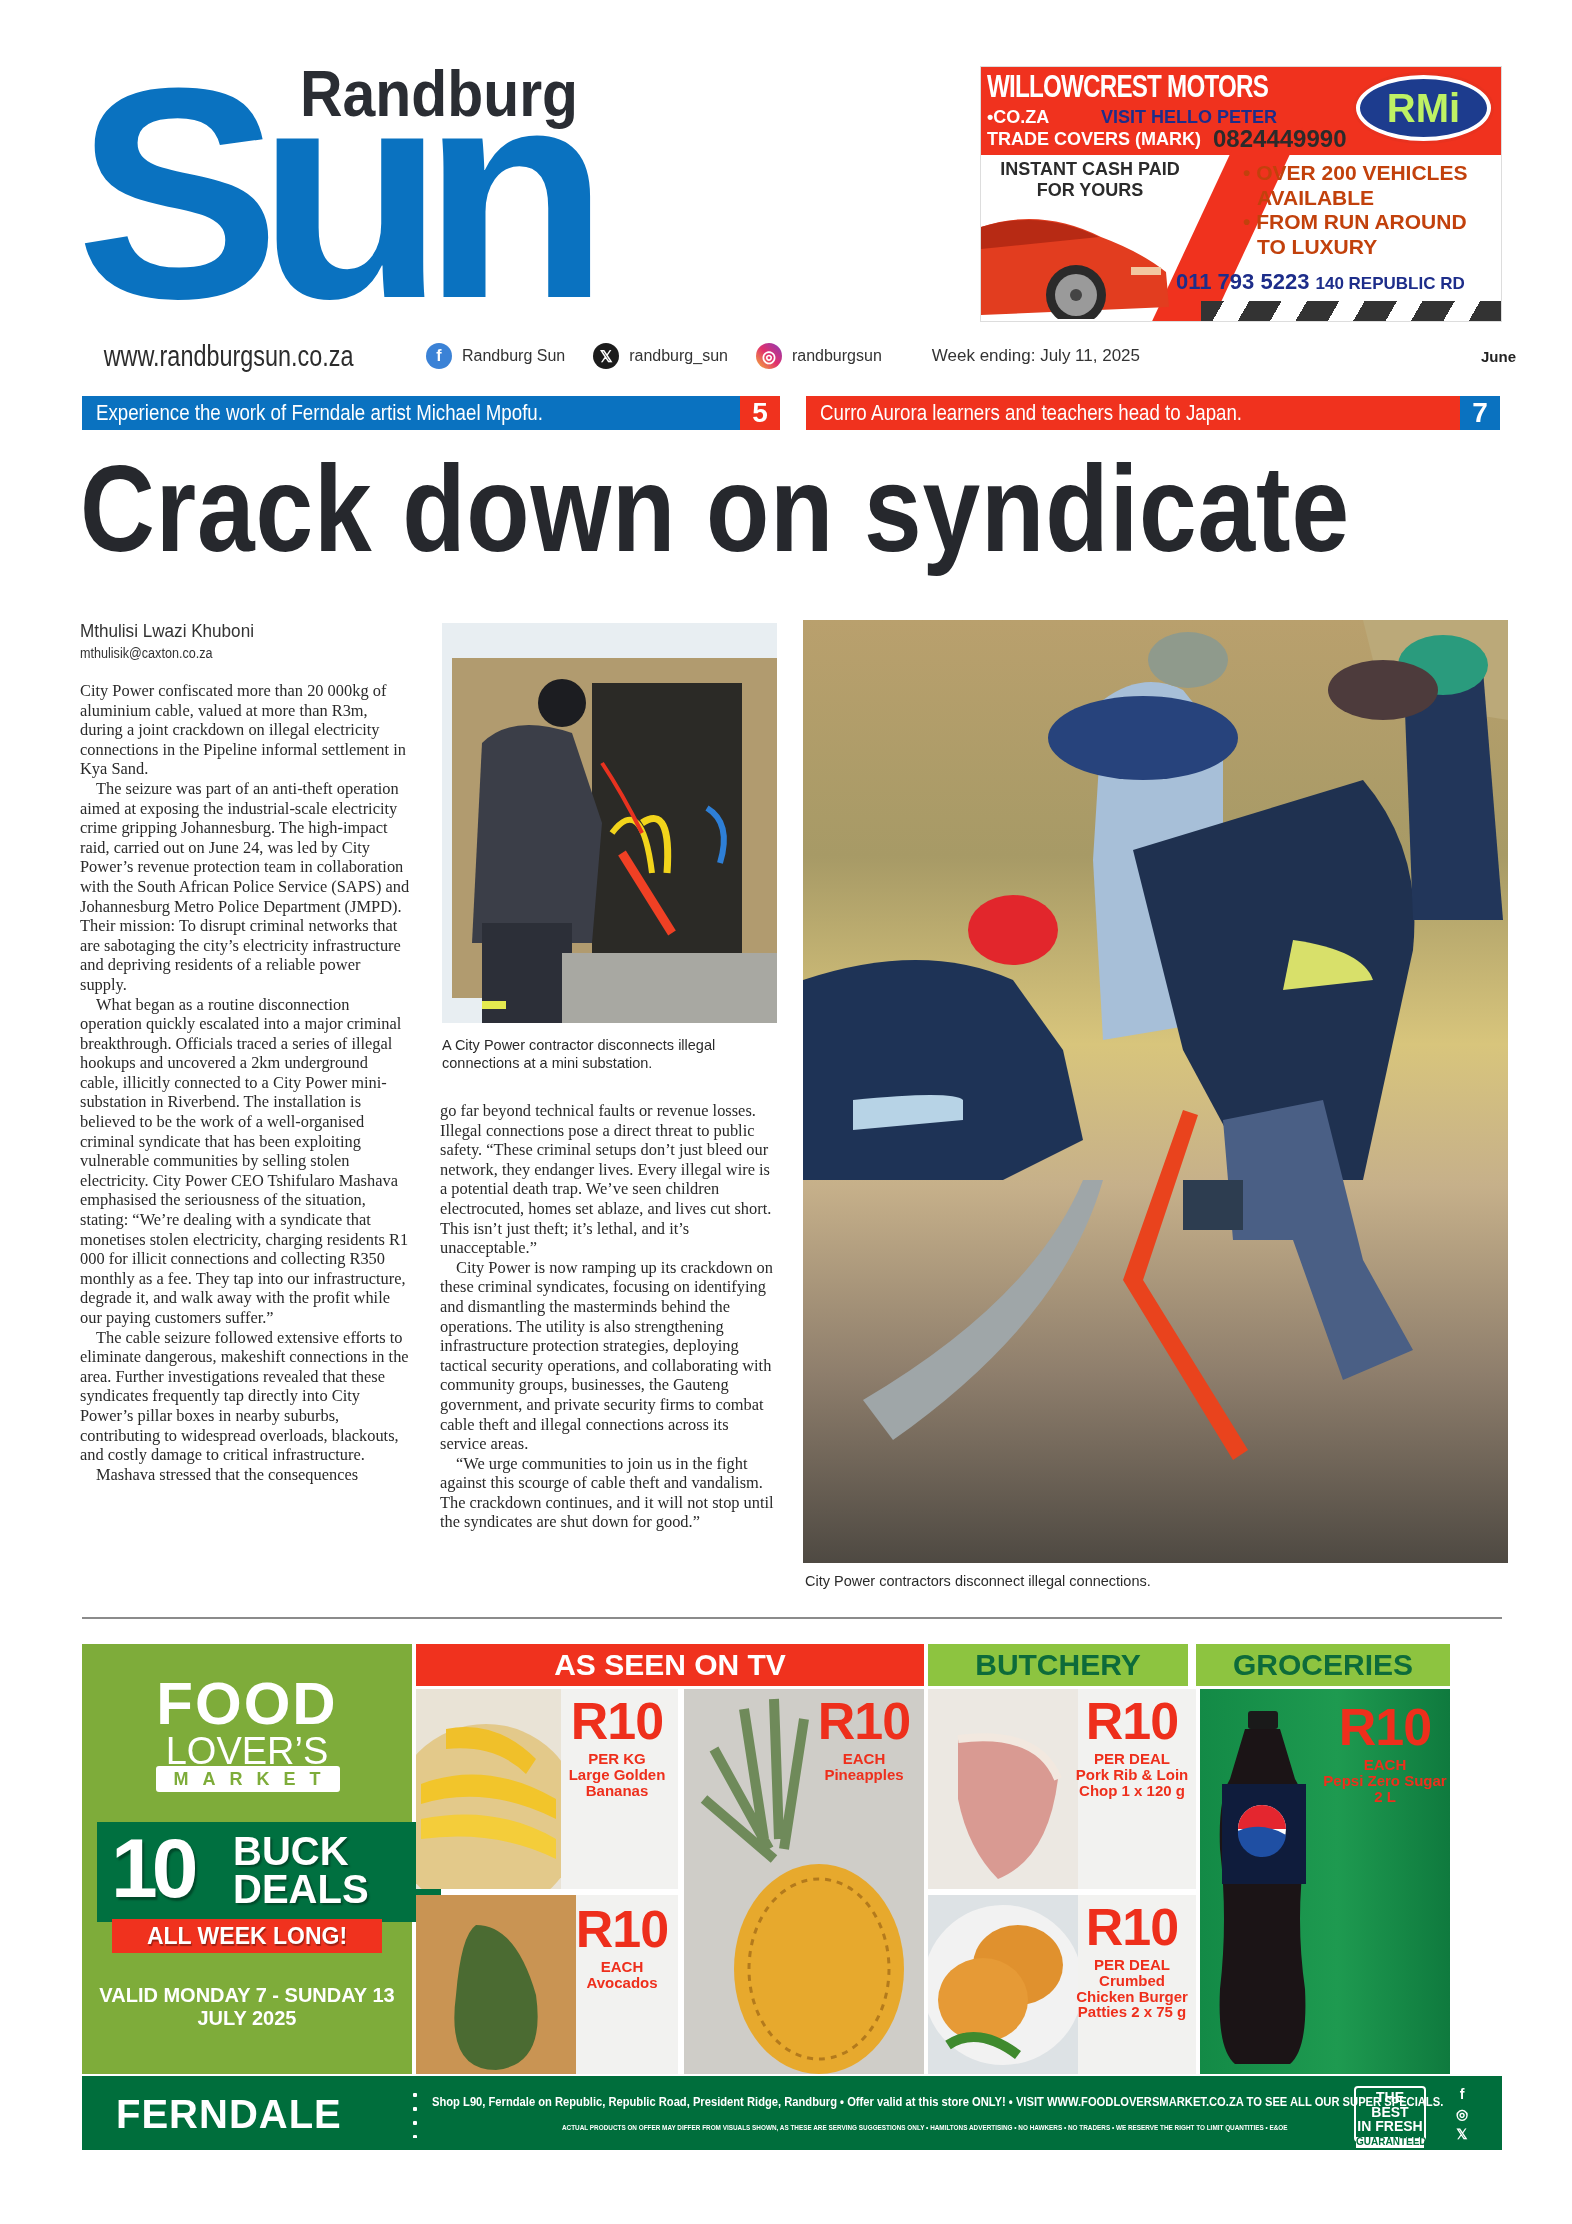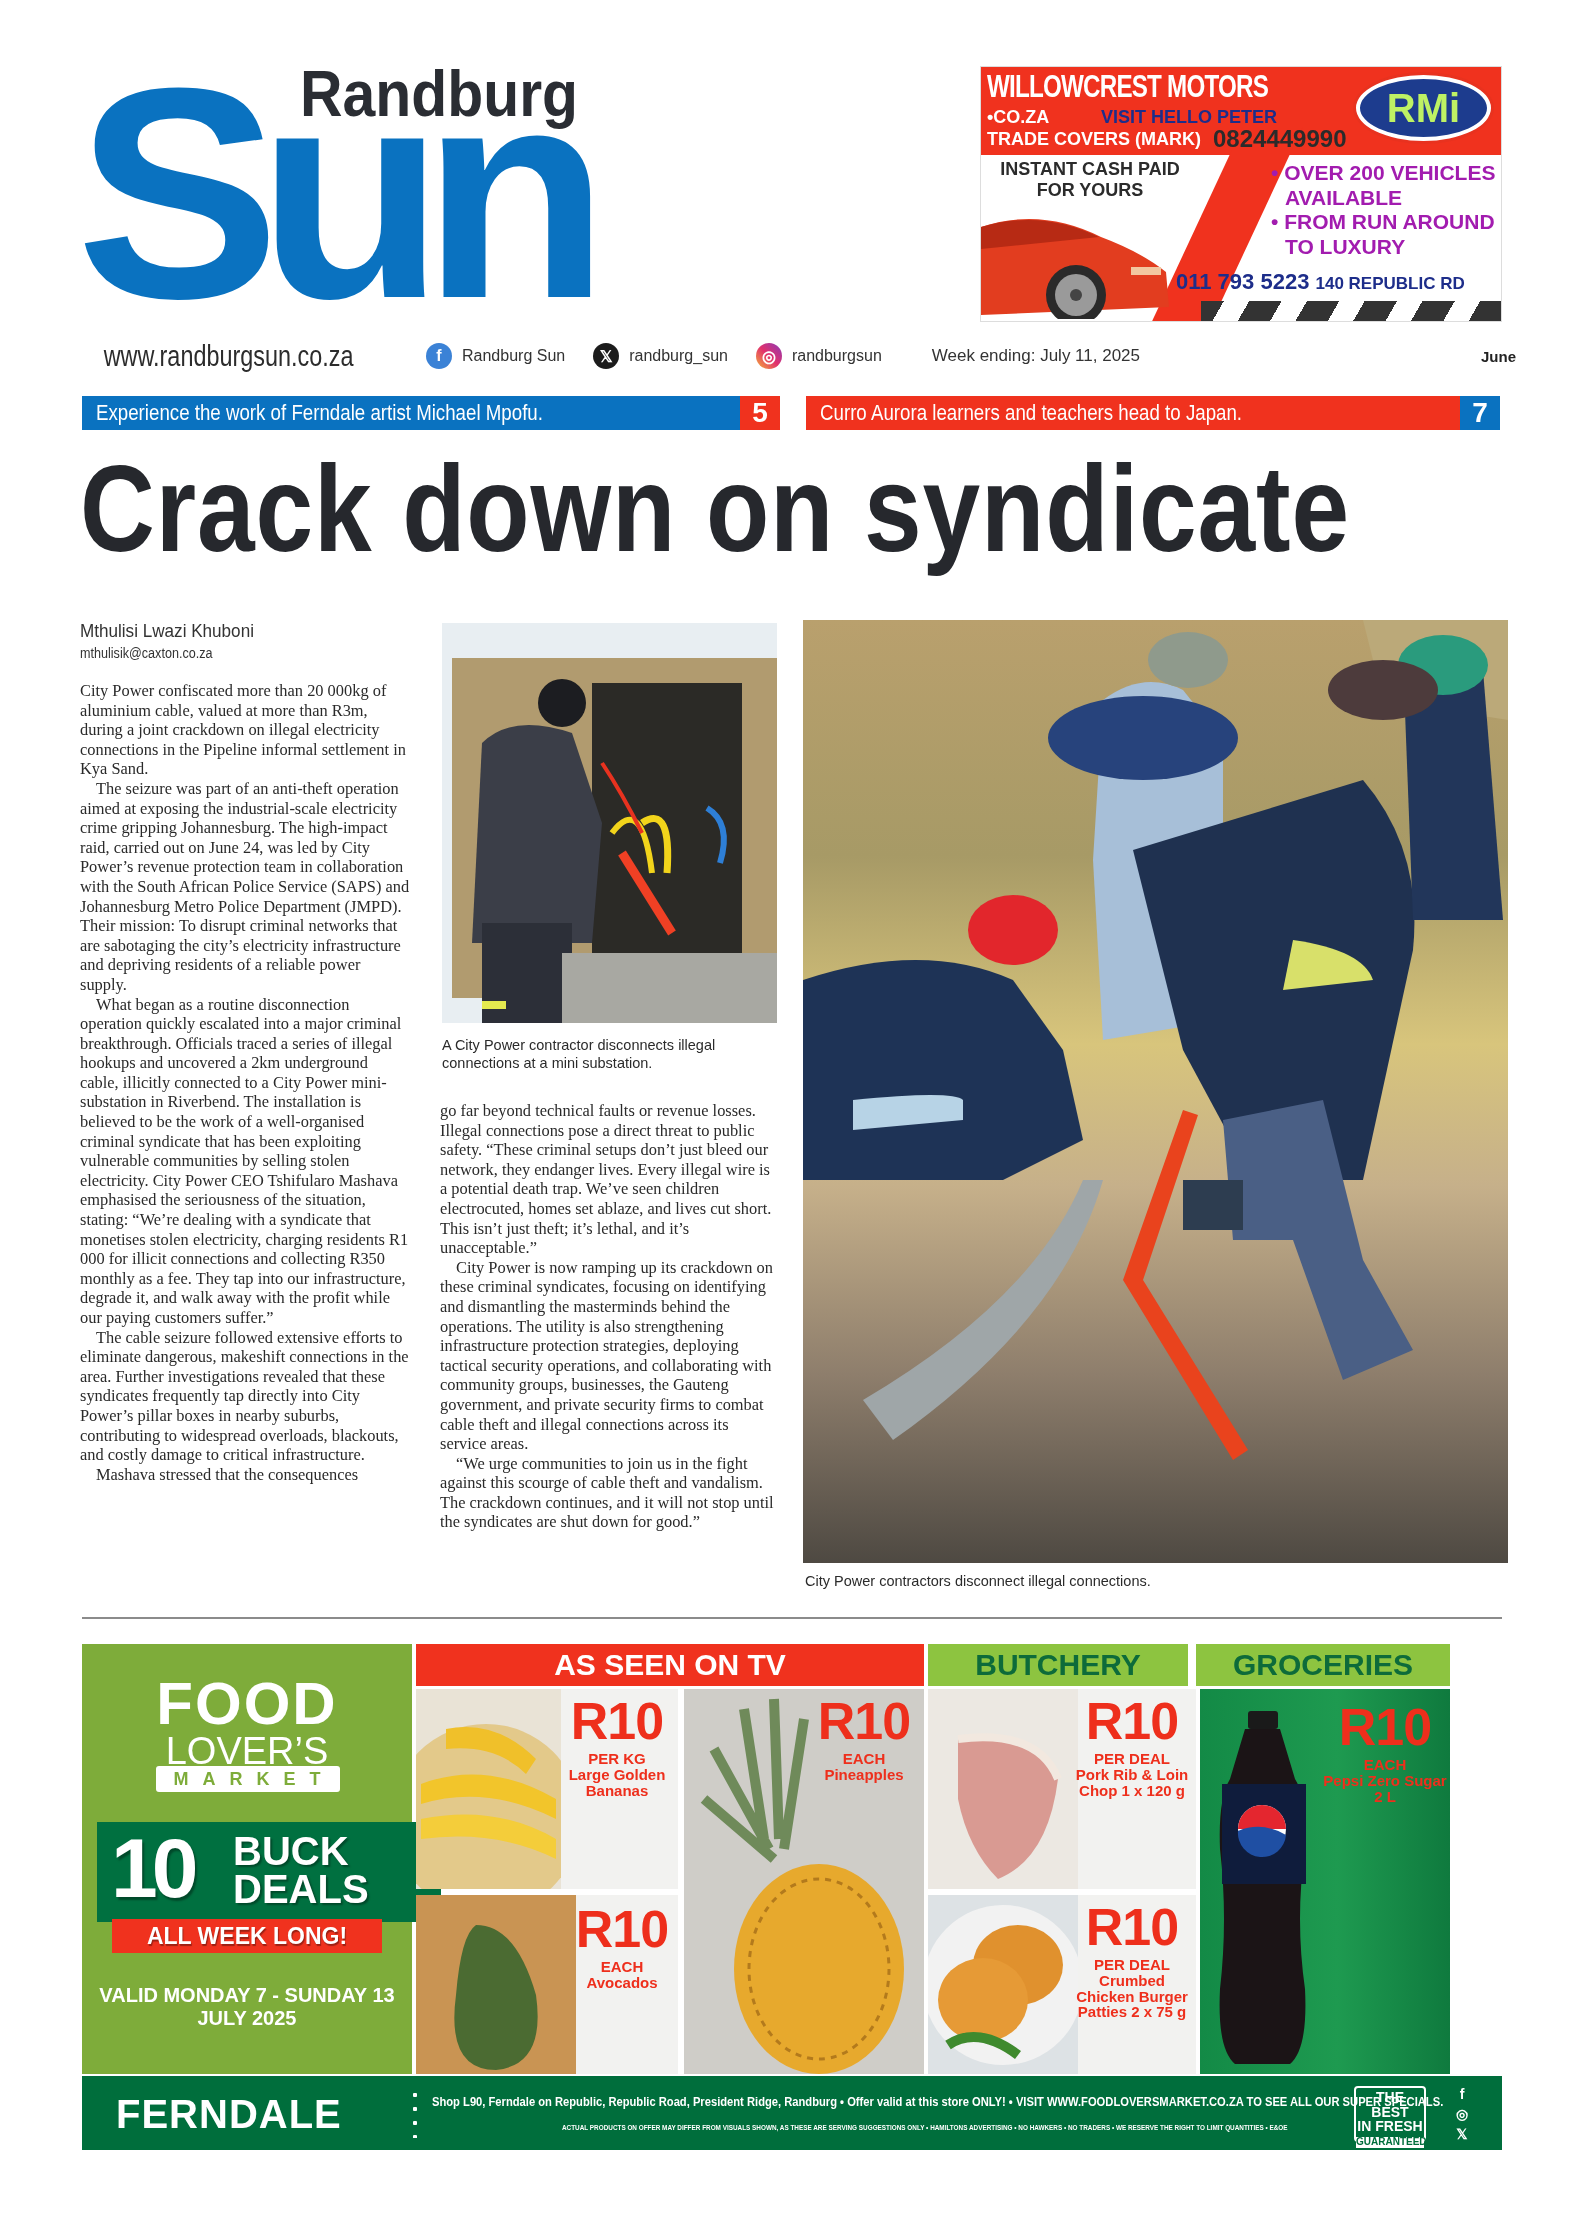--- a/index.html
+++ b/index.html
@@ -26,21 +26,21 @@
   .ad-motor .red-top { position: absolute; left: 0; top: 0; width: 522px; height: 88px; background: #f0321e; }
   .ad-motor .red-diag { position: absolute; left: 215px; top: 60px; width: 60px; height: 200px; background: #f0321e; transform: skewX(-25deg); }
   .ad-motor .t1 { position: absolute; left: 6px; top: 2px; color: #fff; font-weight: 700; font-size: 31px; letter-spacing: -1px; transform: scaleX(0.78); transform-origin: left top; white-space: nowrap; }
   .ad-motor .t2 { position: absolute; left: 6px; top: 40px; color: #fff; font-weight: 700; font-size: 18px; }
   .ad-motor .t3 { position: absolute; left: 120px; top: 40px; color: #1d2d8a; font-weight: 700; font-size: 18px; }
   .ad-motor .t4 { position: absolute; left: 6px; top: 62px; color: #fff; font-weight: 700; font-size: 18px; white-space: nowrap; }
   .ad-motor .t5 { position: absolute; left: 232px; top: 58px; color: #2b2b2b; font-weight: 700; font-size: 24px; }
   .ad-motor .rmi { position: absolute; left: 375px; top: 8px; width: 135px; height: 66px; border-radius: 50%; background: #1d3c8e; border: 4px solid #fff; color: #bef264; font-weight: 700; font-size: 40px; display: flex; align-items: center; justify-content: center; box-shadow: 0 0 0 3px #e8321f; }
   .ad-motor .cash { position: absolute; left: 4px; top: 92px; width: 210px; text-align: center; color: #2b2b2b; font-weight: 700; font-size: 18px; line-height: 1.15; }
   .ad-motor .car { position: absolute; left: 0; top: 130px; width: 190px; height: 122px; }
-  .ad-motor .bul { position: absolute; left: 262px; top: 94px; color: #a21caf; font-weight: 700; font-size: 21px; line-height: 1.17; margin-left: 28px; }
+  .ad-motor .bul { position: absolute; left: 262px; top: 94px; color: #c2410c; font-weight: 700; font-size: 21px; line-height: 1.17; }
   .ad-motor .phone { position: absolute; left: 195px; top: 202px; color: #1d2d8a; font-weight: 700; font-size: 22px; white-space: nowrap; }
   .ad-motor .phone small { font-size: 17px; }
   .ad-motor .stripes { position: absolute; left: 220px; top: 234px; width: 300px; height: 20px; background: repeating-linear-gradient(-60deg, #333 0 28px, transparent 28px 50px); }
 
   
   .teaser { top: 396px; height: 34px; display: flex; align-items: stretch; }
   .teaser .txt { flex: 1; color: #fff; font-size: 22px; padding-left: 14px; display: flex; align-items: center; white-space: nowrap; overflow: hidden; }
   .teaser .txt span { transform: scaleX(0.85); transform-origin: left center; display: inline-block; }
   .teaser .num { width: 40px; color: #fff; font-weight: 700; font-size: 28px; display: flex; align-items: center; justify-content: center; }
   .teaser-1 { left: 82px; width: 698px; }

